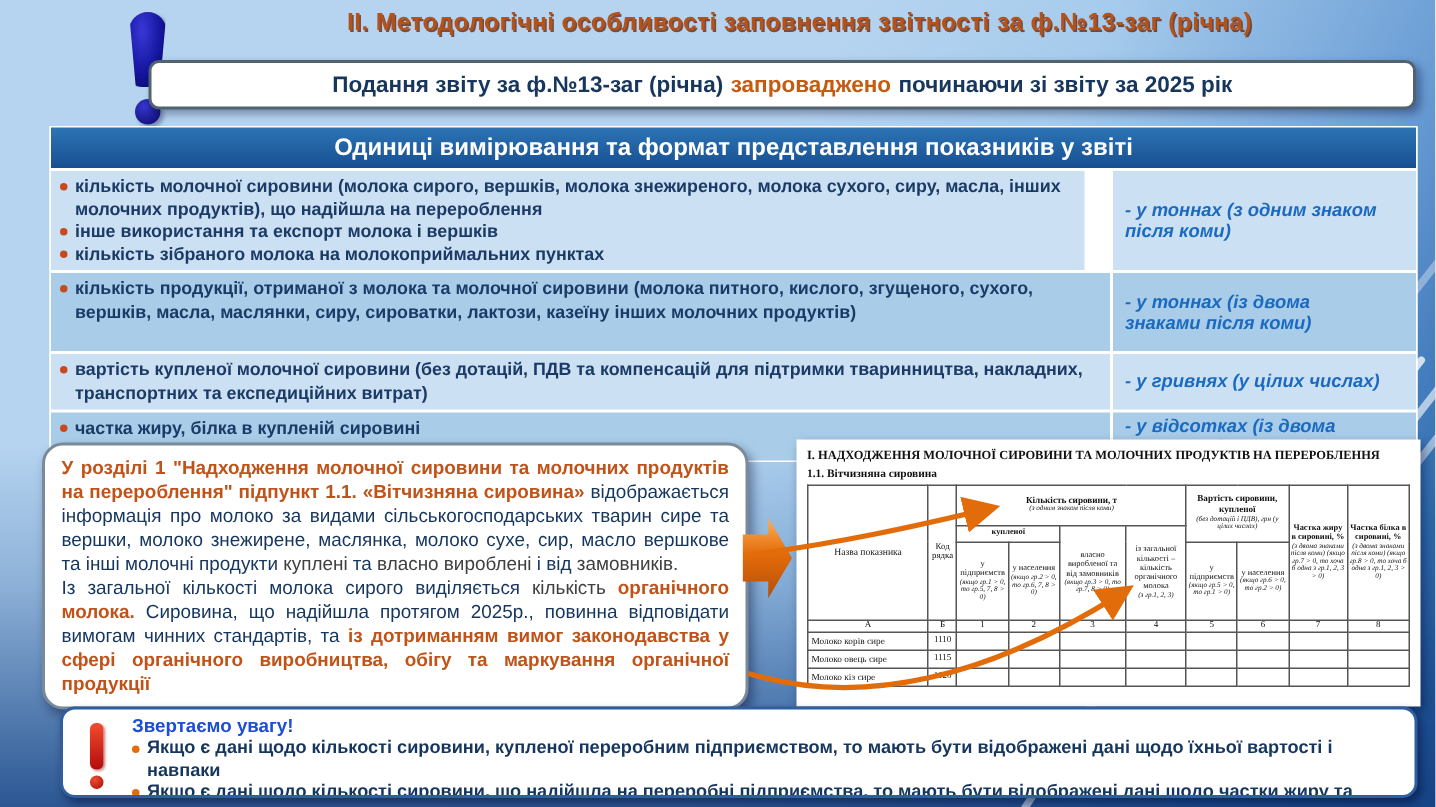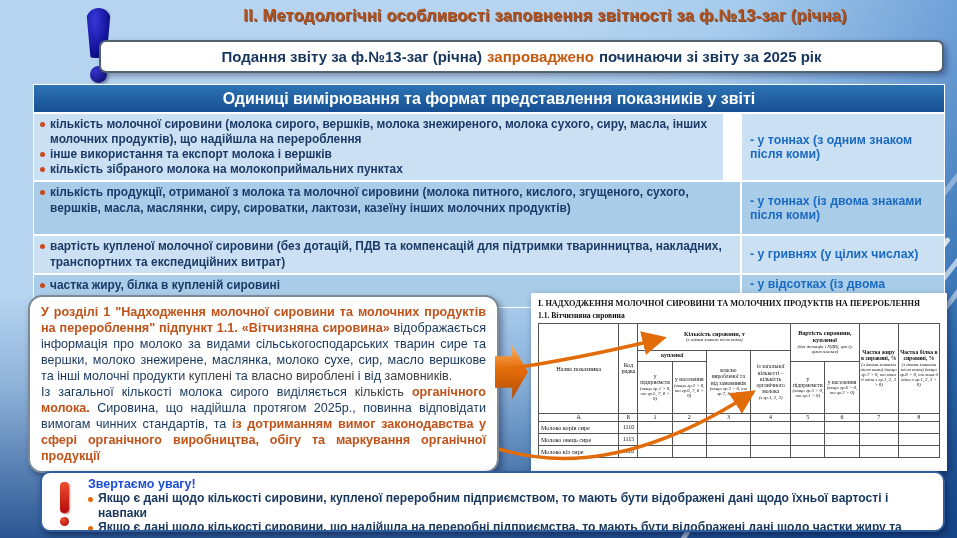--- a/index.html
+++ b/index.html
@@ -14,36 +14,36 @@
   .stripe { position:absolute; width:5px; border-radius:3px; background:rgba(255,255,255,.6); transform:rotate(38deg); }
 
   
   .excl-top { position:absolute; left:82px; top:8px; width:34px; height:78px; }
   .excl-top .bar { position:absolute; left:4px; top:0; width:25px; height:50px;
     background:radial-gradient(ellipse at 35% 25%, #3838d8 0%, #14149c 55%, #05054f 100%);
     border-radius:13px 13px 9px 9px; clip-path:polygon(0 0,100% 0,82% 100%,18% 100%); box-shadow:2px 2px 3px rgba(0,0,40,.35); }
   .excl-top .dotp { position:absolute; left:8px; top:58px; width:17px; height:17px; border-radius:50%;
     background:radial-gradient(circle at 35% 30%, #3535d0, #090960); box-shadow:2px 2px 3px rgba(0,0,40,.35); }
 
-  .page-title { position:absolute; left:140px; top:6px; width:810px; text-align:center;
+  .page-title { position:absolute; left:128px; top:6px; width:810px; text-align:center;
     font-size:16.5px; font-weight:bold; color:#b4521c; text-shadow:1px 1px 0 rgba(96,32,4,.75); letter-spacing:.2px; }
 
   .intro-box { position:absolute; left:99px; top:40px; width:845px; height:33px; background:#fff;
     border:2px solid #51636f; border-radius:7px; box-shadow:inset 0 0 0 2px #fff, 3px 3px 6px rgba(0,0,50,.35);
     display:flex; align-items:center; justify-content:center; font-size:15px; font-weight:bold; color:#17365d; }
   .intro-box .hl { color:#c55a11; margin:16px 5px; }
 
   
   .units { position:absolute; left:33px; top:84px; width:912px; border:1px solid #fff; background:#fff; }
   .units-header { height:27px; line-height:27px; text-align:center; color:#fff; font-weight:bold; font-size:16px;
     background:linear-gradient(180deg,#2d74b4,#164f92); }
   .u-row { display:flex; margin-top:2px; }
   .u-left { flex:1 1 auto; padding:3px 8px 3px 6px; color:#1b3a66; font-weight:bold; font-size:11.9px; line-height:1.27; }
   .u-right { flex:0 0 202px; margin-left:2px; display:flex; align-items:center; padding:2px 20px 2px 8px;
-    color:#1b6ac1; font-weight:bold; font-size:12.3px; line-height:1.15; }
+    color:#1b6ac1; font-weight:bold; font-size:12.3px; line-height:1.15;font-style:italic; }
   .bg-a { background:#cbe0f3; } .bg-b { background:#a9cde9; }
   .r1 { min-height:64px;gap:17px; } .r2 { min-height:52px; } .r3 { min-height:36px; } .r4 { min-height:21px; }
   .bline { display:flex; }
   .dot { flex:none; width:5px; height:5px; border-radius:50%; background:#c9491f; margin:5px 5px 0 0; }
   .odot { background:#e36c0a; }
 
   
   .note-box { position:absolute; left:28px; top:295px; width:471px; min-height:160px; background:#fff;
     border:2px solid #7a8a99; border-radius:14px; box-shadow:3px 4px 7px rgba(0,0,40,.4), inset 0 0 0 2px #fff;
     padding:8px 11px 6px 11px; font-size:12.6px; line-height:1.27; text-align:justify; }

